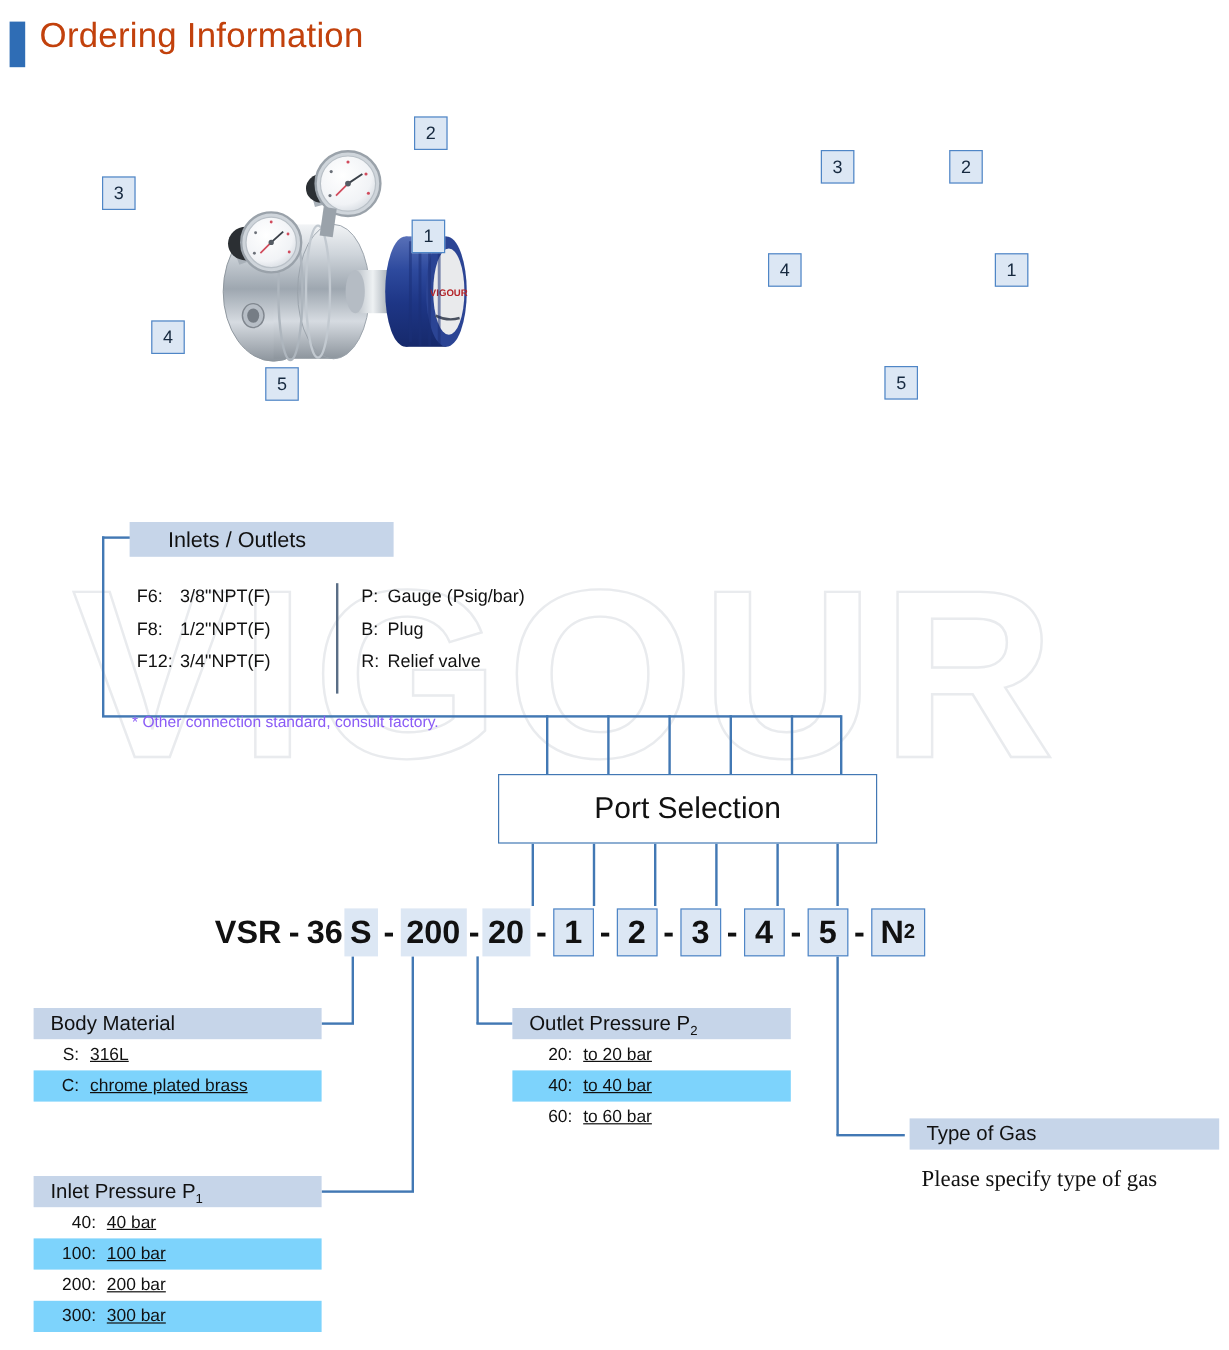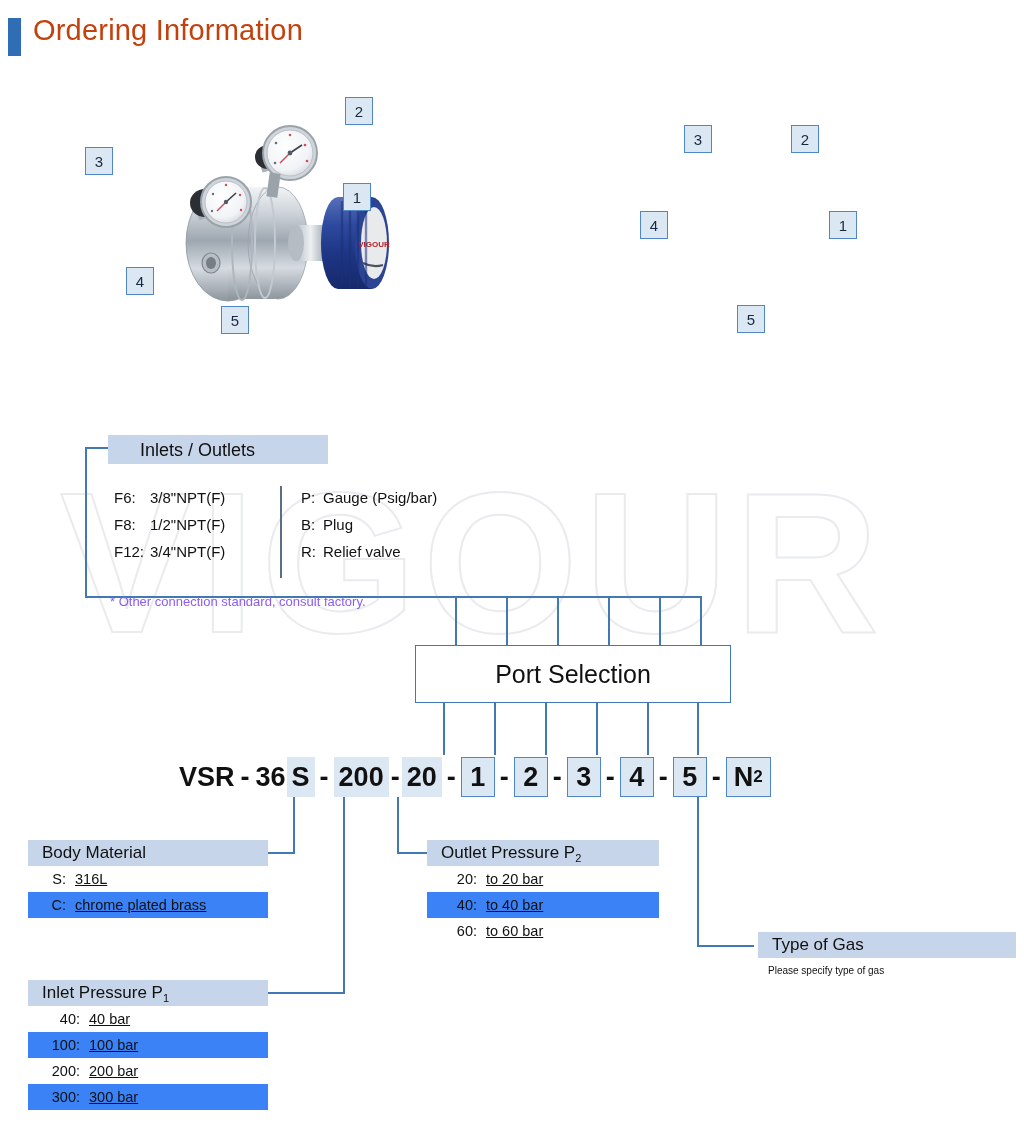--- a/index.html
+++ b/index.html
@@ -94,21 +94,21 @@
   }
   .block-header sub { font-size:11px; }
   .row {
     font-size:14.5px;
     height:26px;
     line-height:26px;
     padding-left:14px;
     white-space:nowrap;
     color:#111;
   }
-  .row.alt { background:#3b82f6; }
+  .row.alt { background:#7dd3fc; }
   .row .code { display:inline-block; text-align:right; }
   .row .desc { display:inline-block; padding-left:9px;text-decoration:underline; }
 
   
   .io-panel { position:absolute; left:108px; top:435px; z-index:4; }
   .io-header {
     background:#c6d5e9;
     width:220px; height:29px;
     font-size:18px; color:#111;
     padding:5px 0 0 32px;
@@ -410,16 +410,16 @@
     <div class="row alt" style="padding-left:24px">
       <span class="code" style="width:26px">40:</span><span class="desc">to 40 bar</span>
     </div>
     <div class="row" style="padding-left:24px">
       <span class="code" style="width:26px">60:</span><span class="desc">to 60 bar</span>
     </div>
   </div>
 
   <div class="block" style="left:758px; top:932px; width:258px;">
     <div class="block-header">Type of Gas</div>
-    <div class="row" style="padding-left:10px; font-size:10px;">Please specify type of gas</div>
+    <div class="row" style="padding-left:10px; margin-top:12px; font-size:19px;font-family:Liberation Serif, serif;">Please specify type of gas</div>
   </div>
 
 </div>
 
 </body></html>

